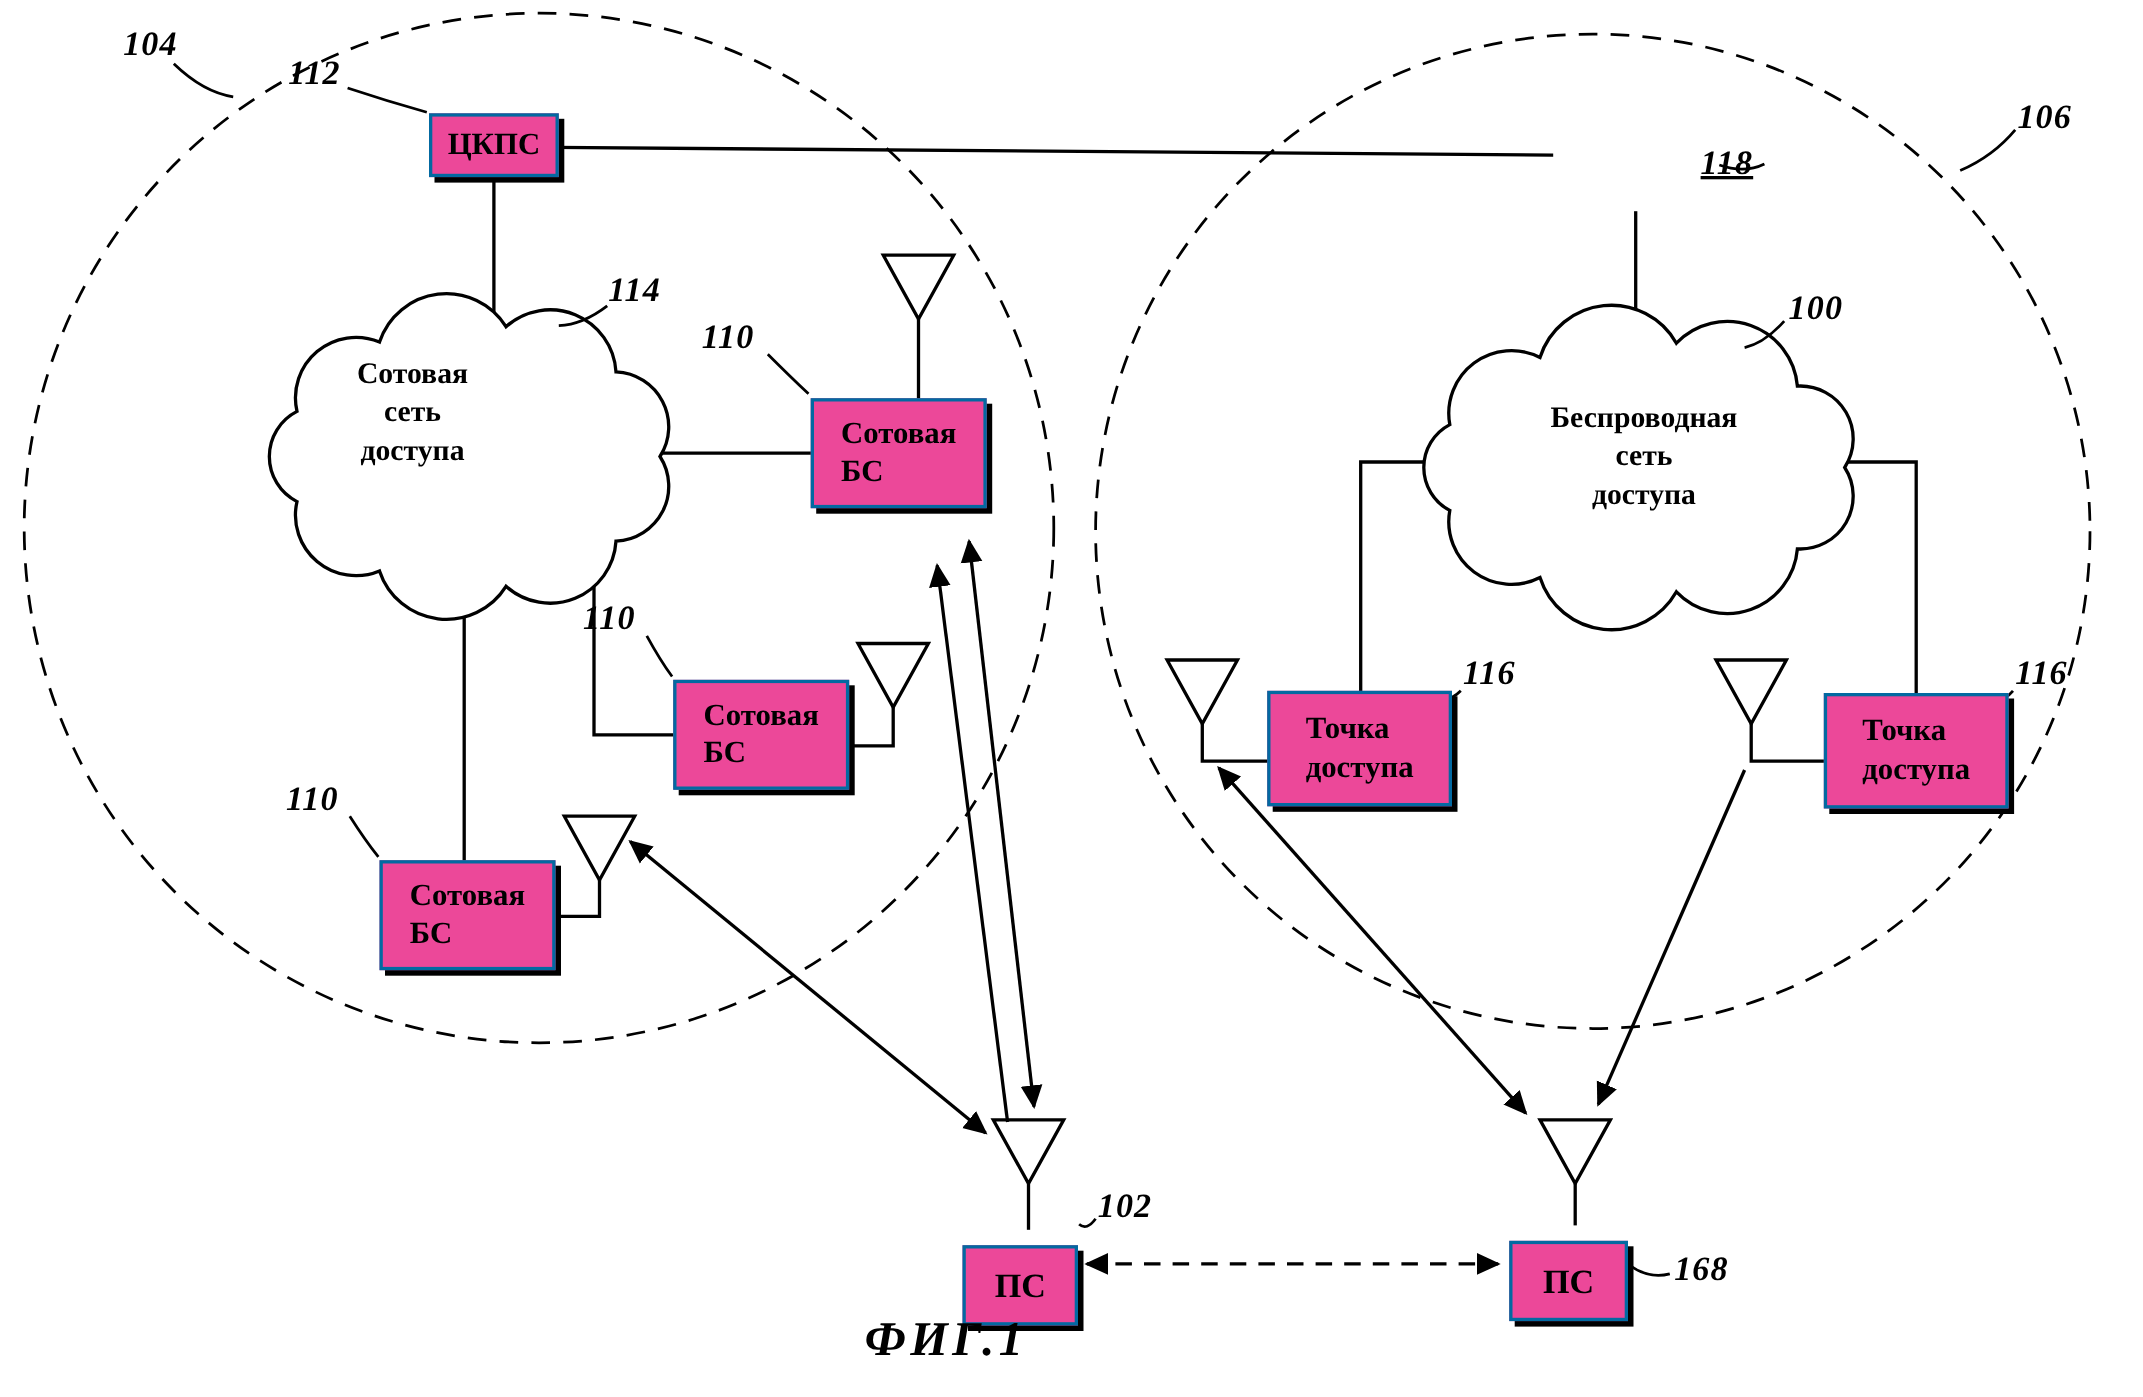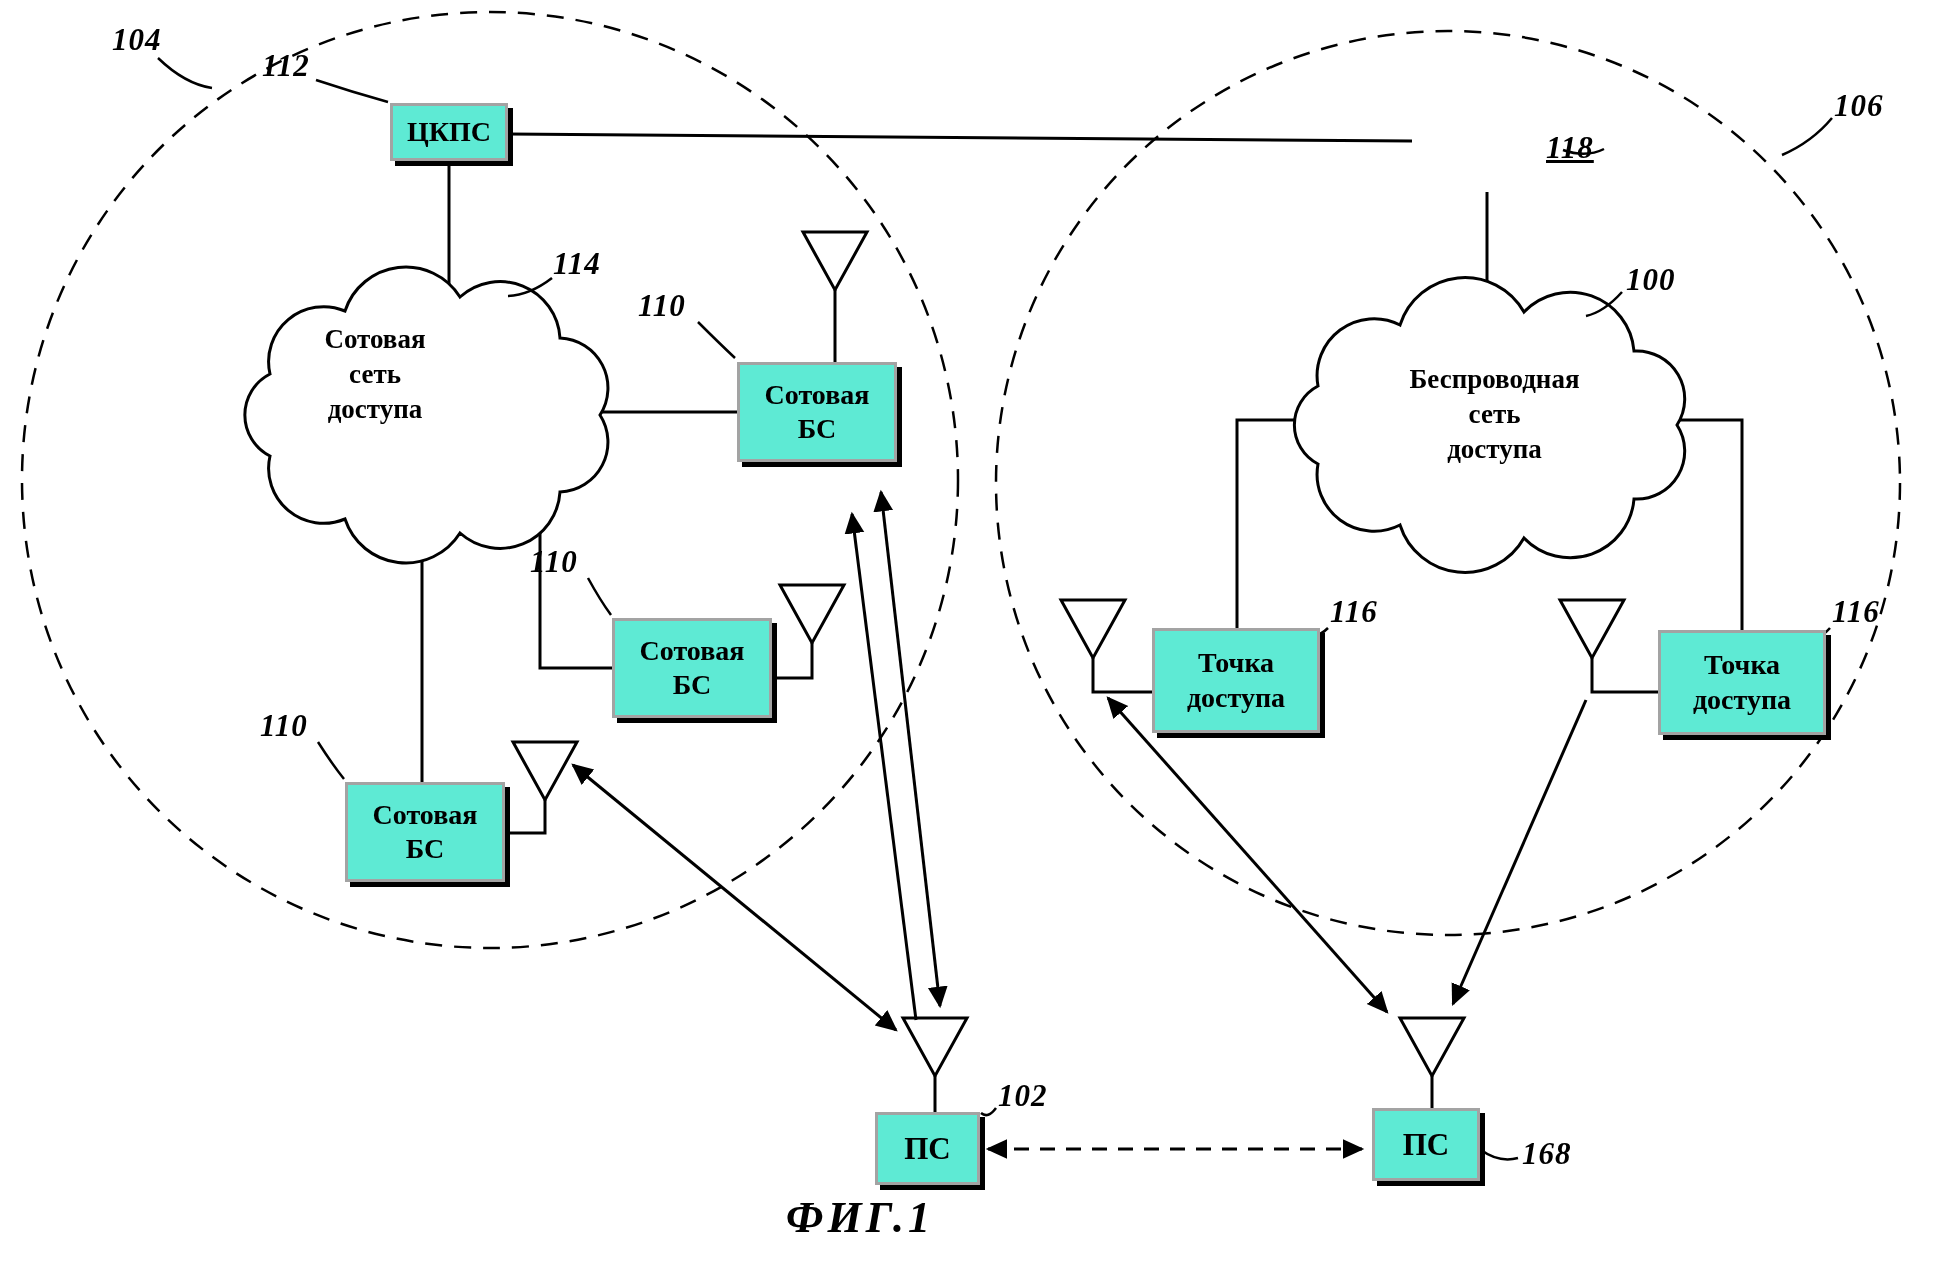--- a/index.html
+++ b/index.html
@@ -3,25 +3,25 @@
 <meta charset="utf-8">
 <style>
   html,body { margin:0; padding:0; background:#fff; }
   .stage {
     position:relative; width:1948px; height:1270px; background:#fff;
     font-family:"Liberation Serif", serif; overflow:hidden; color:#000;
   }
   svg.layer { position:absolute; left:0; top:0; }
   .box {
     position:absolute; box-sizing:border-box;
-    display:flex; align-items:center; justify-content:center; text-align:center;
-    background:#5eead4; border:3px solid #a3a3a3; box-shadow:5px 5px 0 0 #000;
+    display:flex; align-items:center; justify-content:center; text-align:left;
+    background:#ec4899; border:3px solid #0369a1; box-shadow:5px 5px 0 0 #000;
     font-weight:bold; font-size:28px; line-height:1.22; white-space:pre-line;
   }
-  .box.ms { font-size:31px; }
+  .box.ms { font-size:31px;margin-top:20px; }
   .cloud-label {
     position:absolute; text-align:center; font-weight:bold; font-size:27px;
     line-height:1.3; white-space:pre-line;
   }
   .ref {
     position:absolute; font-style:italic; font-weight:bold; font-size:31px;
     letter-spacing:1px;
   }
   .caption {
     position:absolute; left:640px; top:1192px; width:440px; text-align:center;

